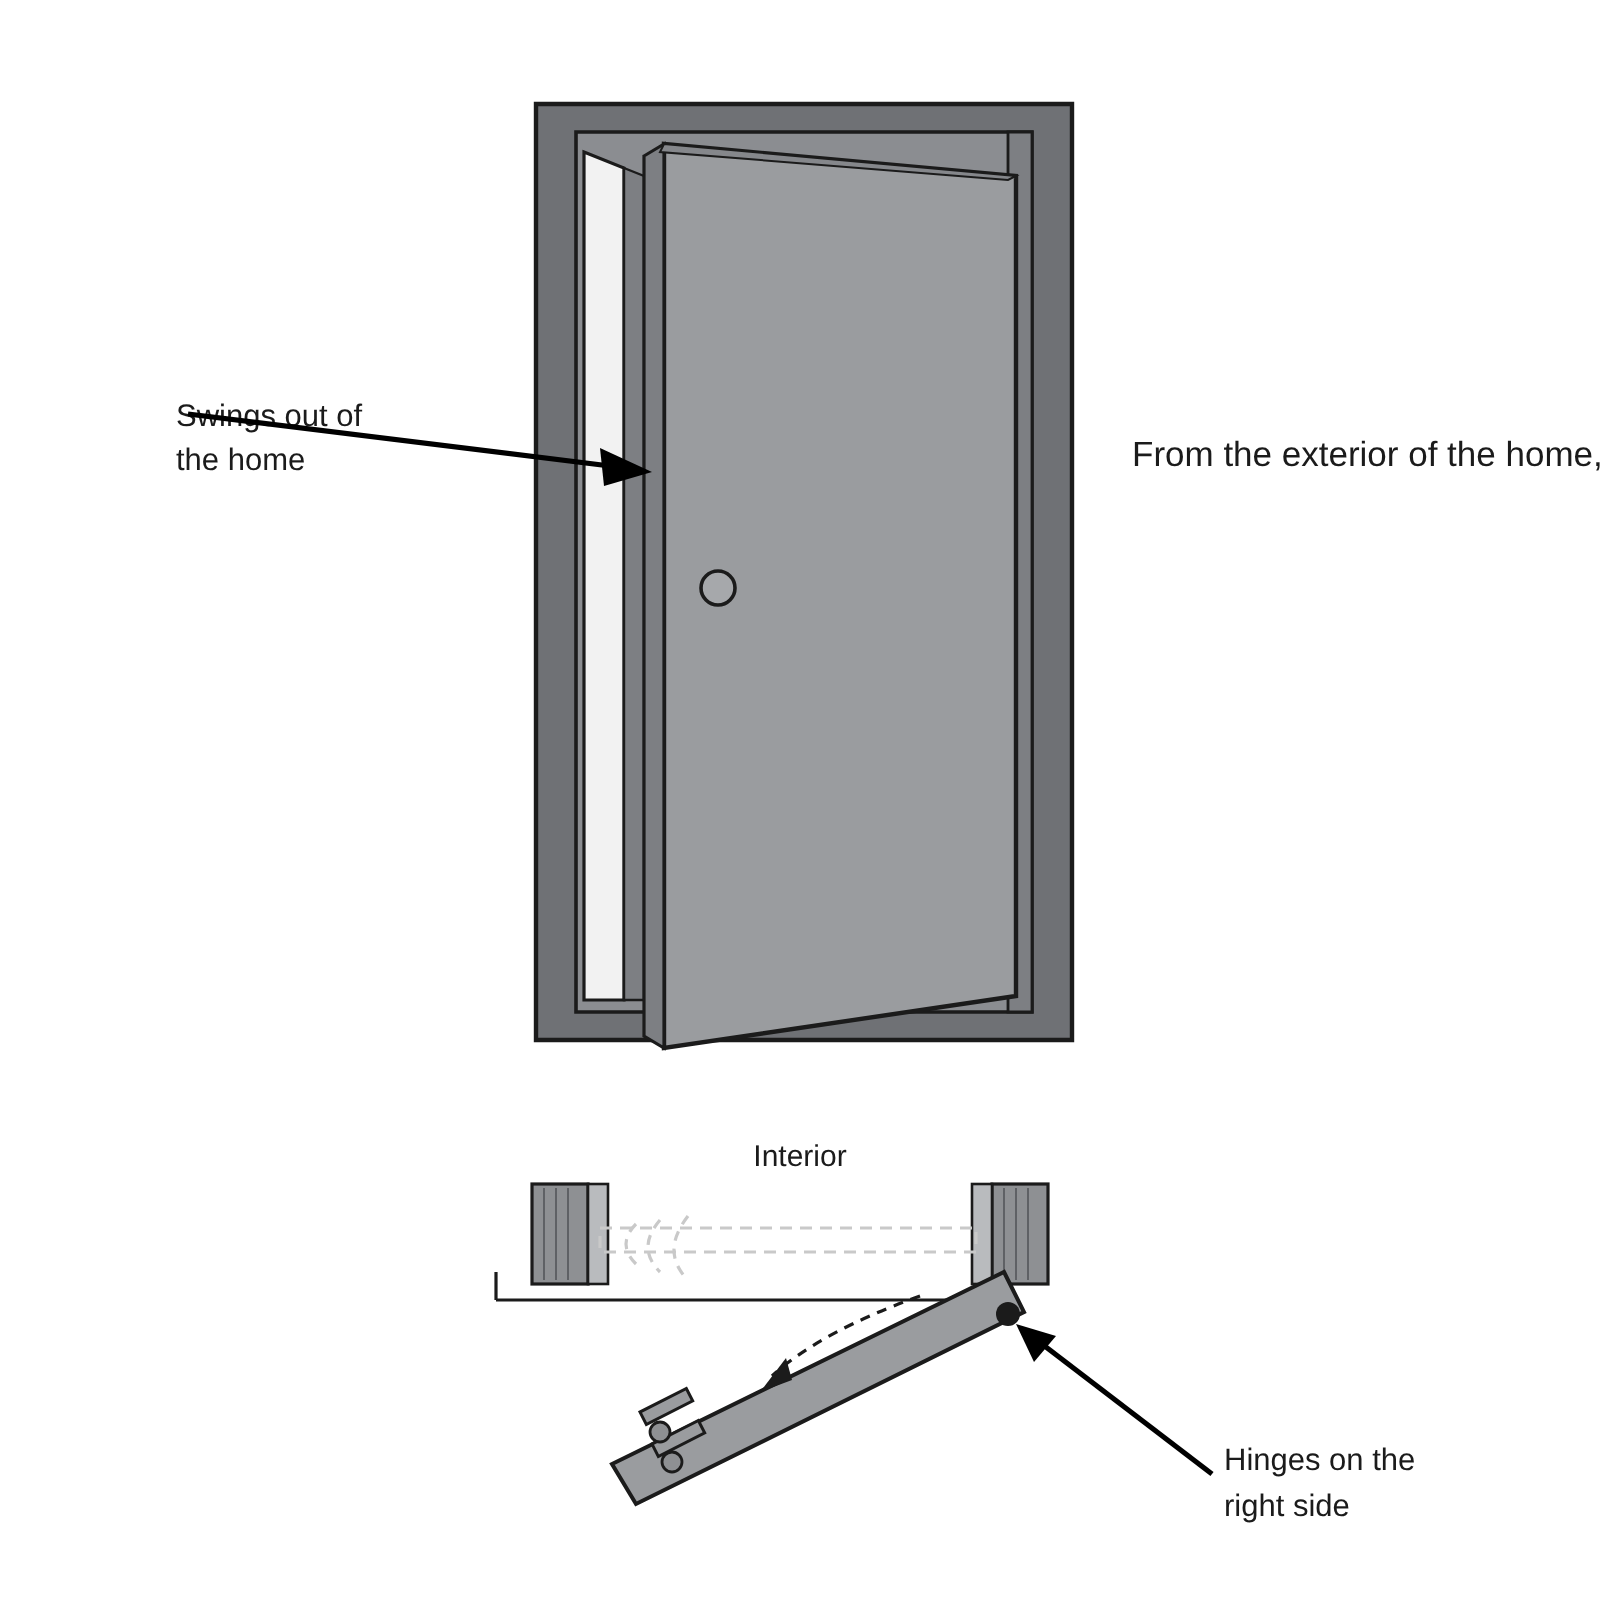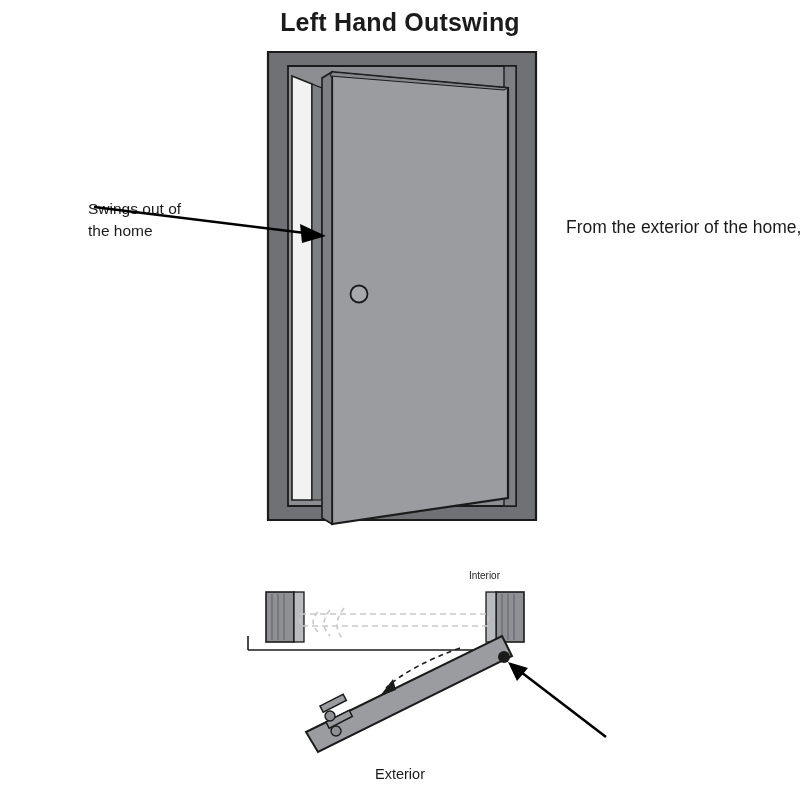--- a/index.html
+++ b/index.html
@@ -49,22 +49,22 @@
   }
   #caption {
     left: 150px; top: 536px;
     width: 500px;
     text-align: center;
     font-size: 14.5px;
   }
   #interior {
     left: 300px; top: 570px;
     width: 200px;
-    text-align: right;
-    font-size: 10px;
+    text-align: center;
+    font-size: 15px;
   }
   #exterior {
     left: 300px; top: 766px;
     width: 200px;
     text-align: center;
     font-size: 14.5px;
   }
   #hinges-label {
     left: 612px; top: 719px;
     width: 170px;
@@ -72,32 +72,32 @@
     line-height: 23px;
     text-align: left;
   }
   svg { display: block; }
 </style>
 </head>
 <body>
 
 <div id="stage">
 
-  <div class="txt" id="title">Left Hand Outswing</div>
 
   <div class="txt" id="swings-label">Swings out of
 the home</div>
 
   <div class="txt" id="desc">From the exterior of the home, a left hand outswing has hinges on the right and swings out of the home.</div>
 
 
   <div class="txt" id="interior">Interior</div>
 
-  <div class="txt" id="exterior">Exterior</div>
 
+  <div class="txt" id="hinges-label">Hinges on the
+right side</div>
 
   <svg width="800" height="800" viewBox="0 0 800 800" style="position:absolute; left:0; top:0;">
 
     <polygon points="268,52 536,52 536,520 268,520" fill="#6f7175" stroke="#1b1b1b" stroke-width="2.2"></polygon>
 
     <polygon points="288,66 516,66 516,506 288,506" fill="#8b8d91" stroke="#1b1b1b" stroke-width="1.8"></polygon>
 
     <polygon points="292,76 312,84 312,500 292,500" fill="#f2f2f2" stroke="#1b1b1b" stroke-width="1.6"></polygon>
 
     <polygon points="312,84 322,88 322,500 312,500" fill="#7d7f83" stroke="#1b1b1b" stroke-width="1.2"></polygon>

